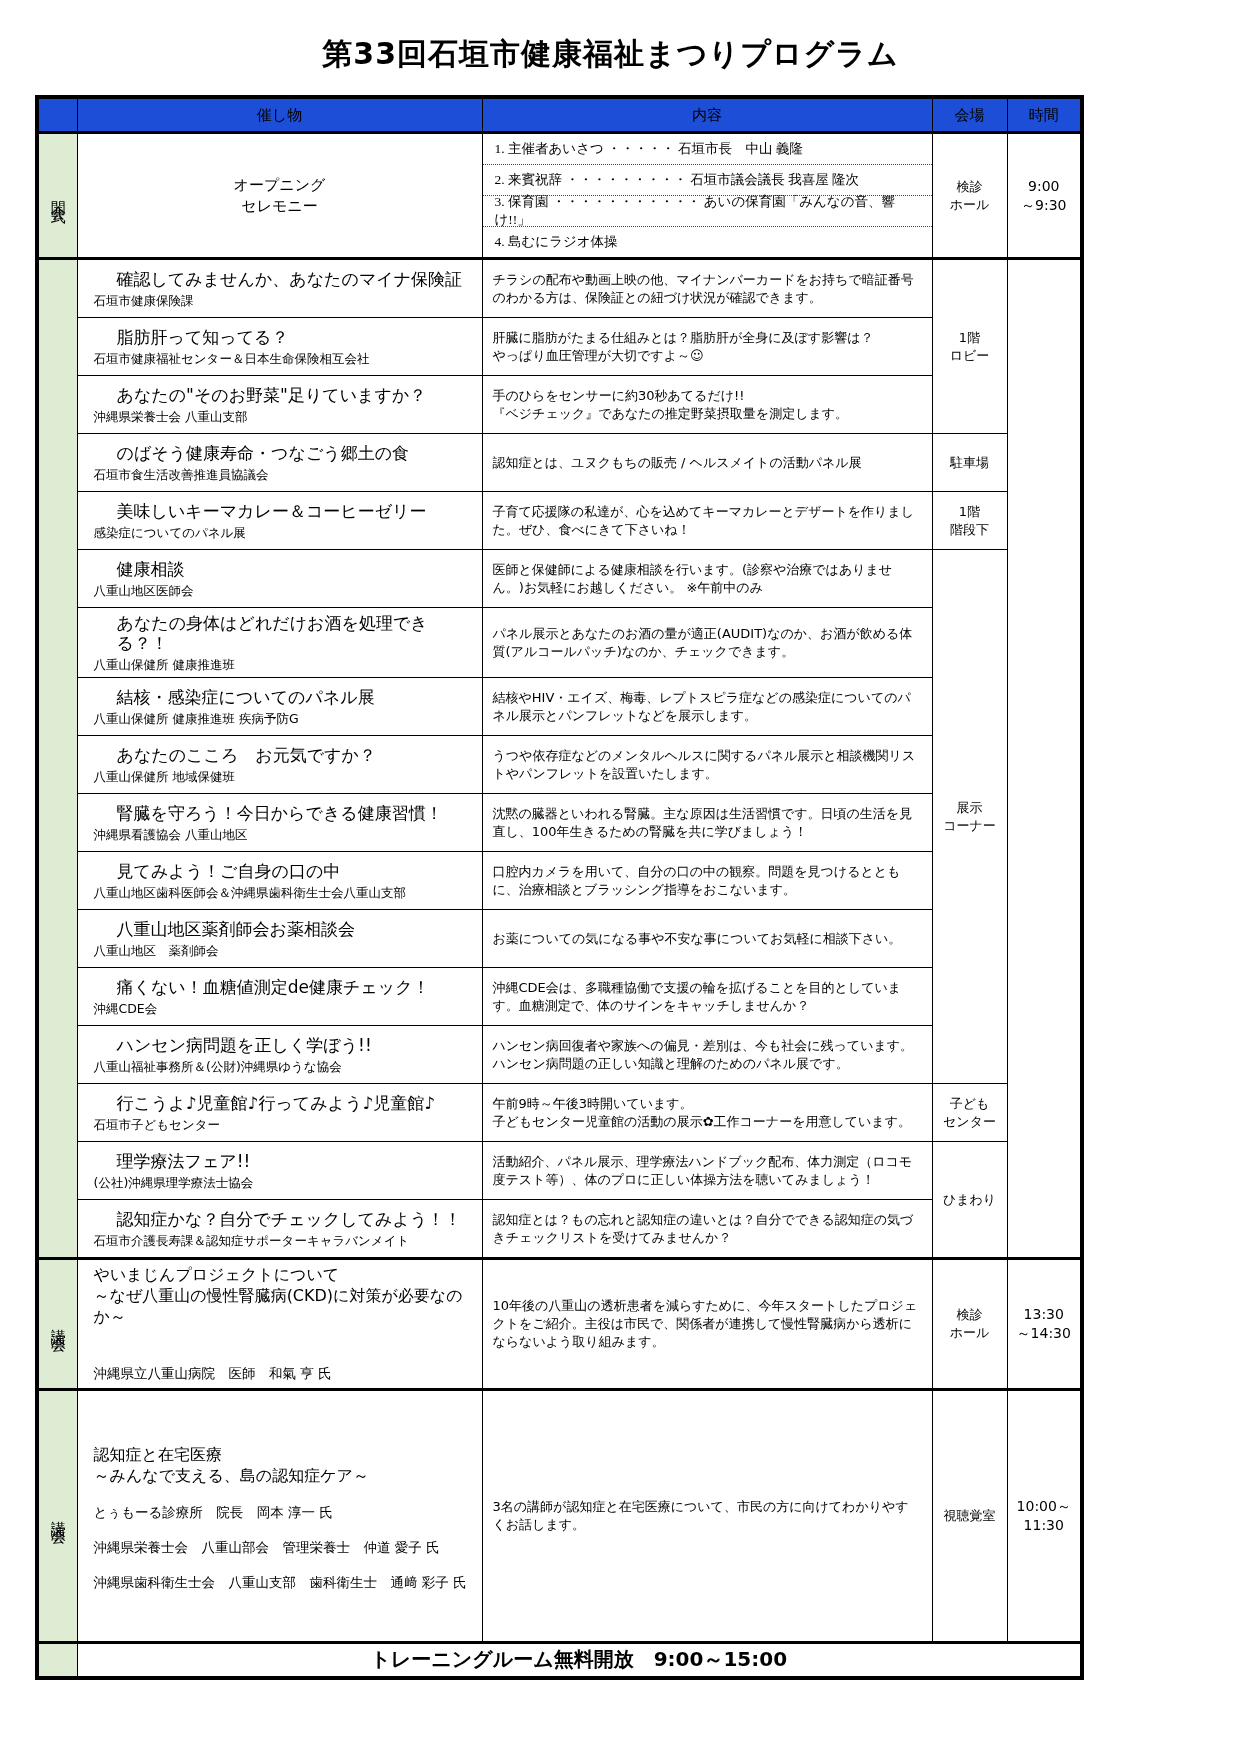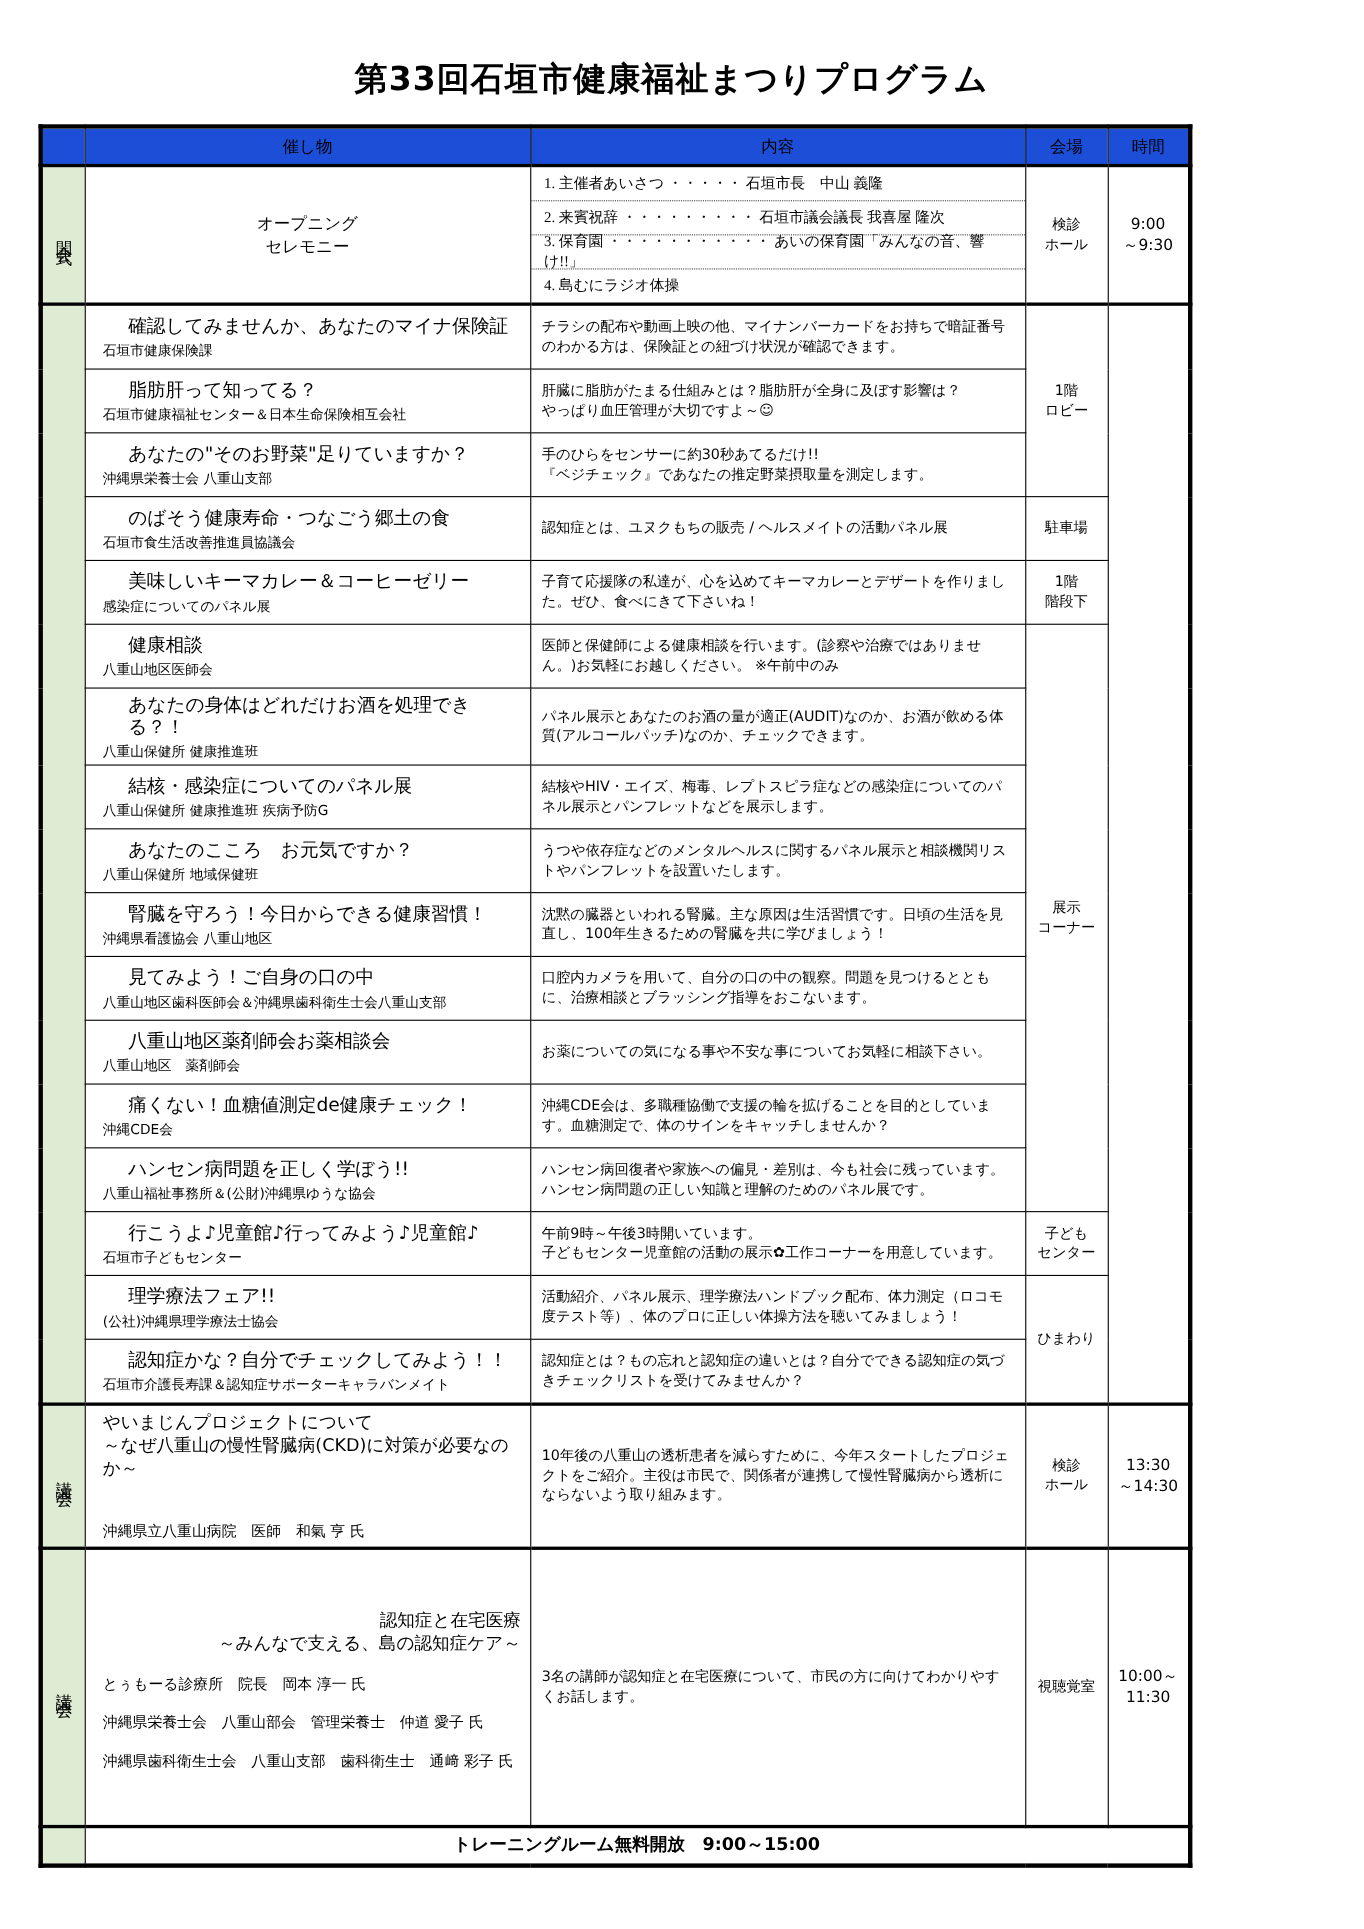--- a/index.html
+++ b/index.html
@@ -2,21 +2,21 @@
 <html><head>
 <meta charset="utf-8">
 <style>
   html,body{margin:0;padding:0;background:#ffffff;}
   body{
     width:1240px;height:1754px;
     font-family:"DejaVu Sans","Liberation Sans",sans-serif;
     color:#000;
     -webkit-font-smoothing:antialiased;
   }
-  .sheet{width:1151px;margin-left:35px;padding-top:52px;}
+  .sheet{width:1151px;margin-left:35px;padding-top:34px;}
   h1.page-title{
     margin:0 0 20px 0;
     text-align:center;
     font-size:30px;
     font-weight:bold;
     letter-spacing:1px;
   }
   table.program{
     border-collapse:collapse;
     table-layout:fixed;
@@ -75,28 +75,28 @@
     padding:4px 10px;
     font-size:13px;
     line-height:1.38;
     white-space:pre-line;
   }
   
   .lec1-row > td{height:103px;}
   .lec2-row > td{height:240px;}
   .lec-title{font-weight:normal;font-size:16px;line-height:1.3;white-space:pre-line;}
   .lec-speaker{font-size:13.5px;margin-top:37px;}
-  .lec2 .lec-title{margin-top:6px;text-align:right;}
+  .lec2 .lec-title{margin-top:6px;}
   .lec2 .lec-speaker{margin-top:17px;}
   
   .footer-row > td{height:32px;}
   .footer-cell{
     text-align:center;
     font-weight:bold;
-    font-size:16px;
+    font-size:20px;
   }
 </style>
 </head>
 <body>
 
 <div class="sheet">
   <h1 class="page-title">第33回石垣市健康福祉まつりプログラム</h1>
 
   <table class="program">
     <colgroup>

